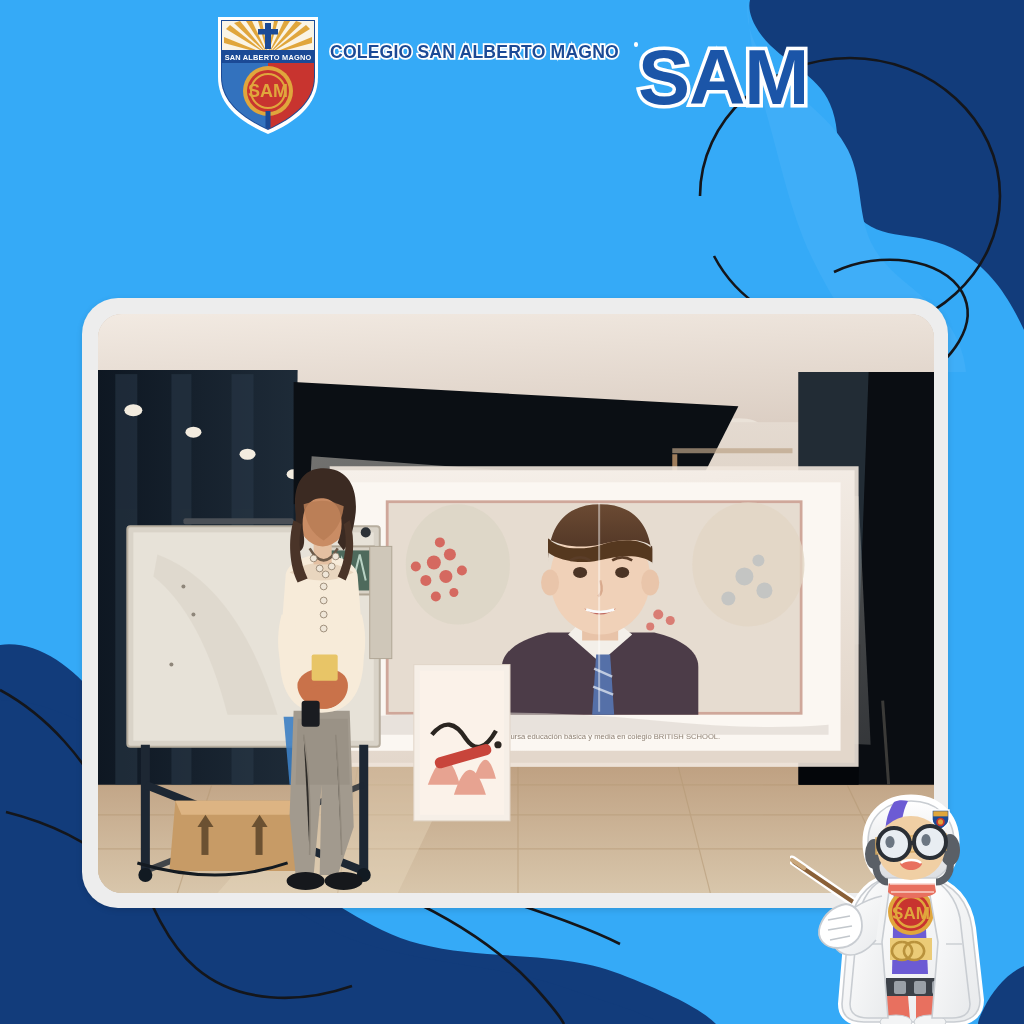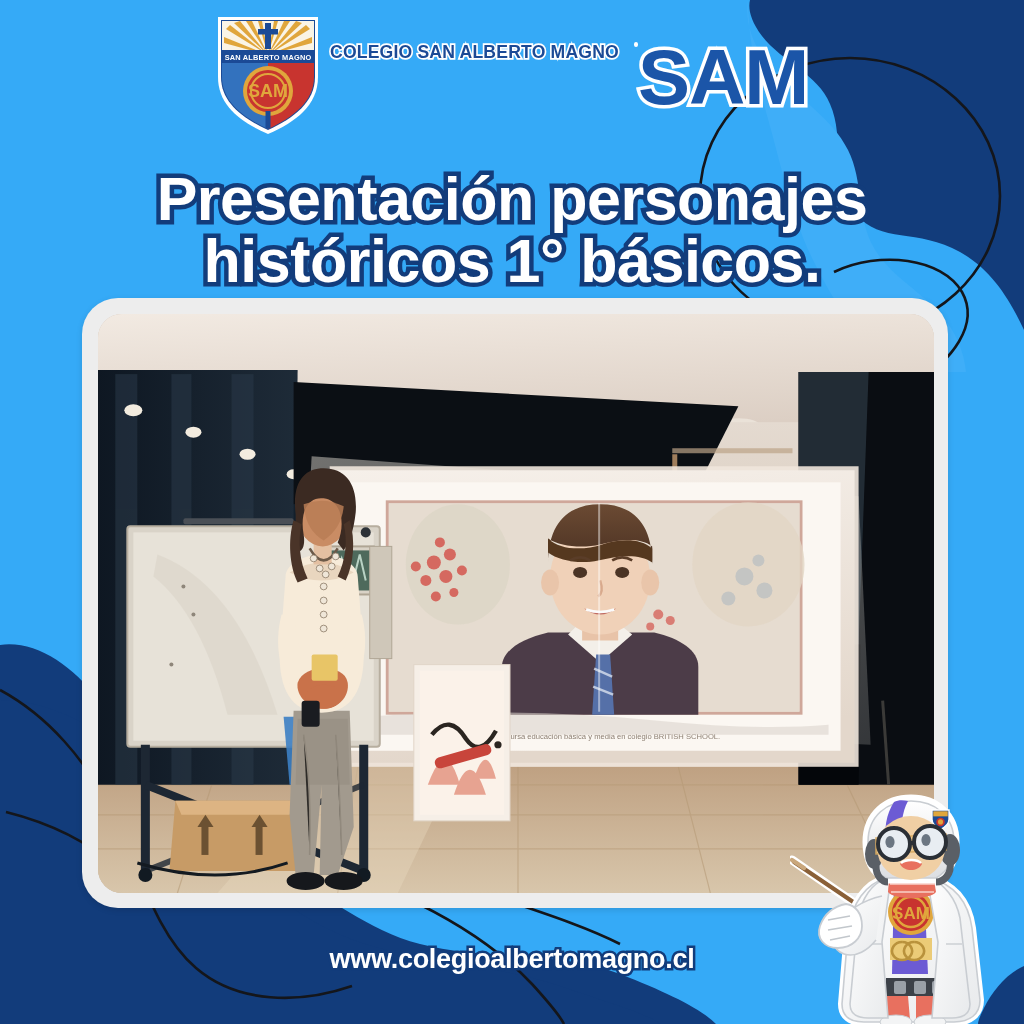--- a/index.html
+++ b/index.html
@@ -182,22 +182,20 @@
       </svg>
     </div>
 
     <div id="logo-words">
       <div id="logo-sub">COLEGIO SAN ALBERTO MAGNO</div>
       <div id="logo-rule"></div>
       <div id="logo-main">SAM</div>
     </div>
   </div>
 
-  <div id="headline">Presentación personajes
-históricos 1° básicos.</div>
 
   <div id="photo-frame">
     <div id="photo" aria-label="Profesora presentando frente a una pantalla de proyección en un salón">
       <svg viewBox="0 0 836 578" xmlns="http://www.w3.org/2000/svg" preserveAspectRatio="xMidYMid slice">
         <defs>
           <linearGradient id="ceil" x1="0" y1="0" x2="0.3" y2="1">
             <stop offset="0" stop-color="#F2EAE2"></stop>
             <stop offset="1" stop-color="#DCCFC4"></stop>
           </linearGradient>
           <linearGradient id="wallG" x1="0" y1="0" x2="0" y2="1">
@@ -477,21 +475,20 @@
           </g>
         </g>
 
         <path d="M784,386 L790,470" stroke="#3B3A38" stroke-width="3" fill="none"></path>
 
         <rect width="836" height="578" fill="none"></rect>
       </svg>
     </div>
   </div>
 
-  <div id="site-url">www.colegioalbertomagno.cl</div>
 
   <div id="mascot">
     <svg viewBox="0 0 230 232" xmlns="http://www.w3.org/2000/svg">
       <defs>
         <linearGradient id="coatG" x1="0" y1="0" x2="1" y2="1">
           <stop offset="0" stop-color="#FFFFFF"></stop>
           <stop offset="1" stop-color="#E8EAEC"></stop>
         </linearGradient>
         <linearGradient id="helmG" x1="0" y1="0" x2="0" y2="1">
           <stop offset="0" stop-color="#FFFFFF"></stop>

